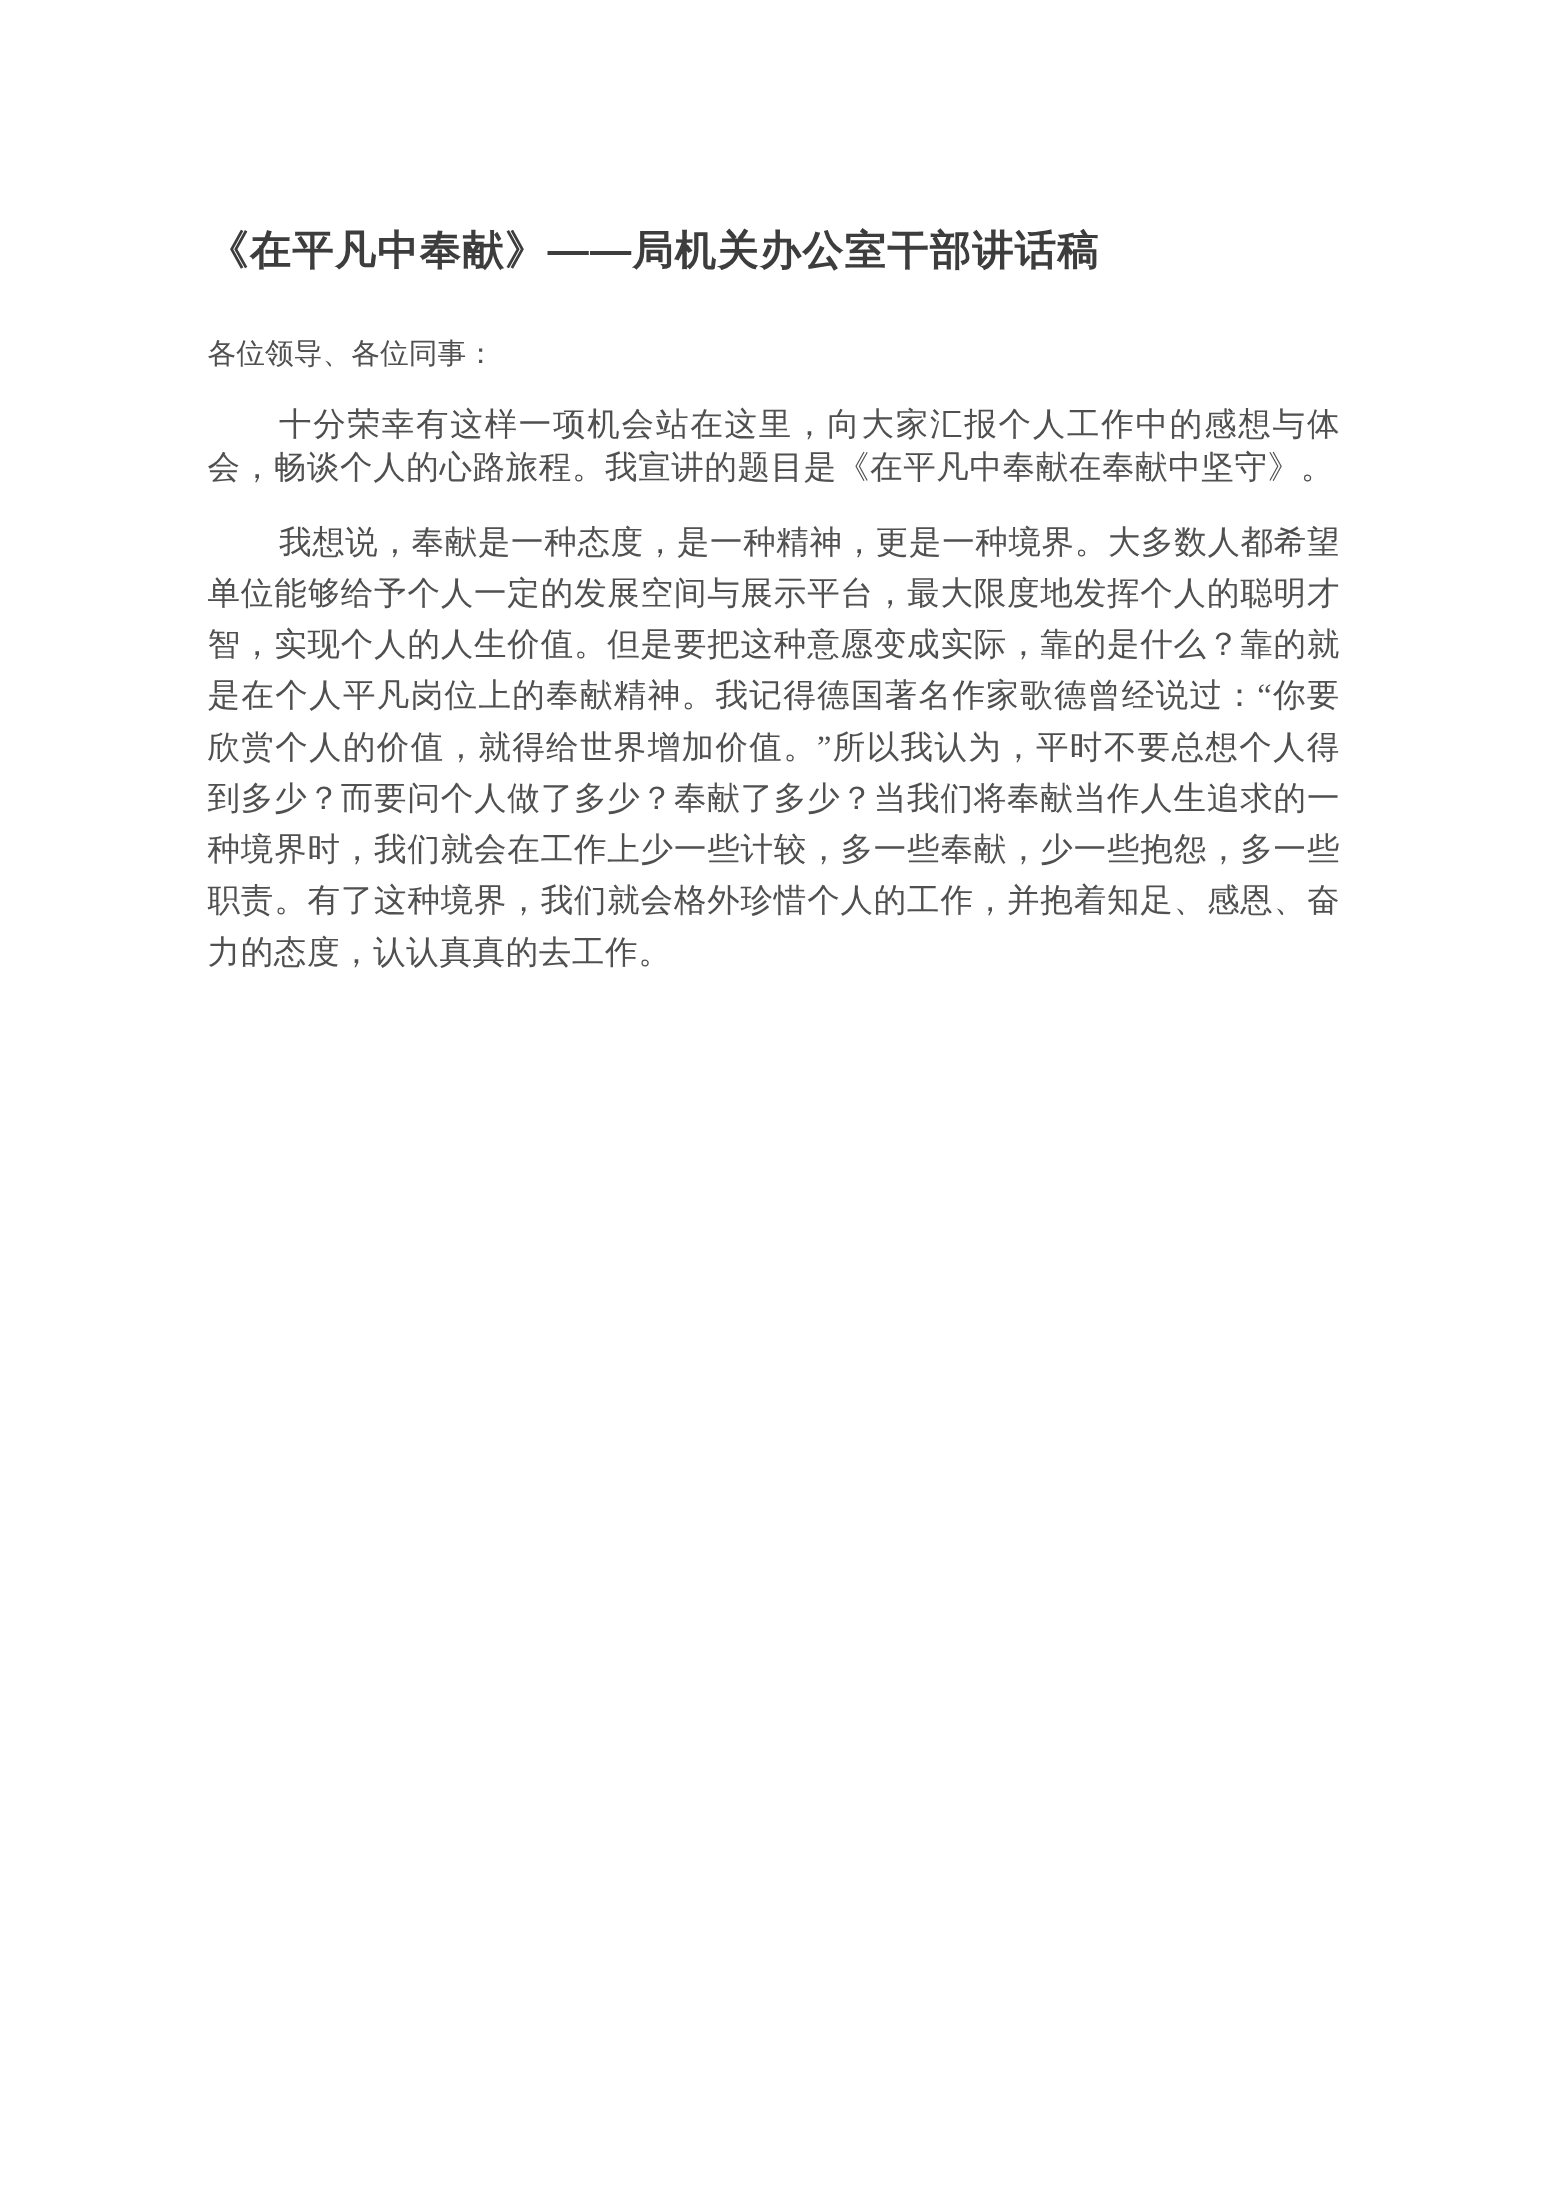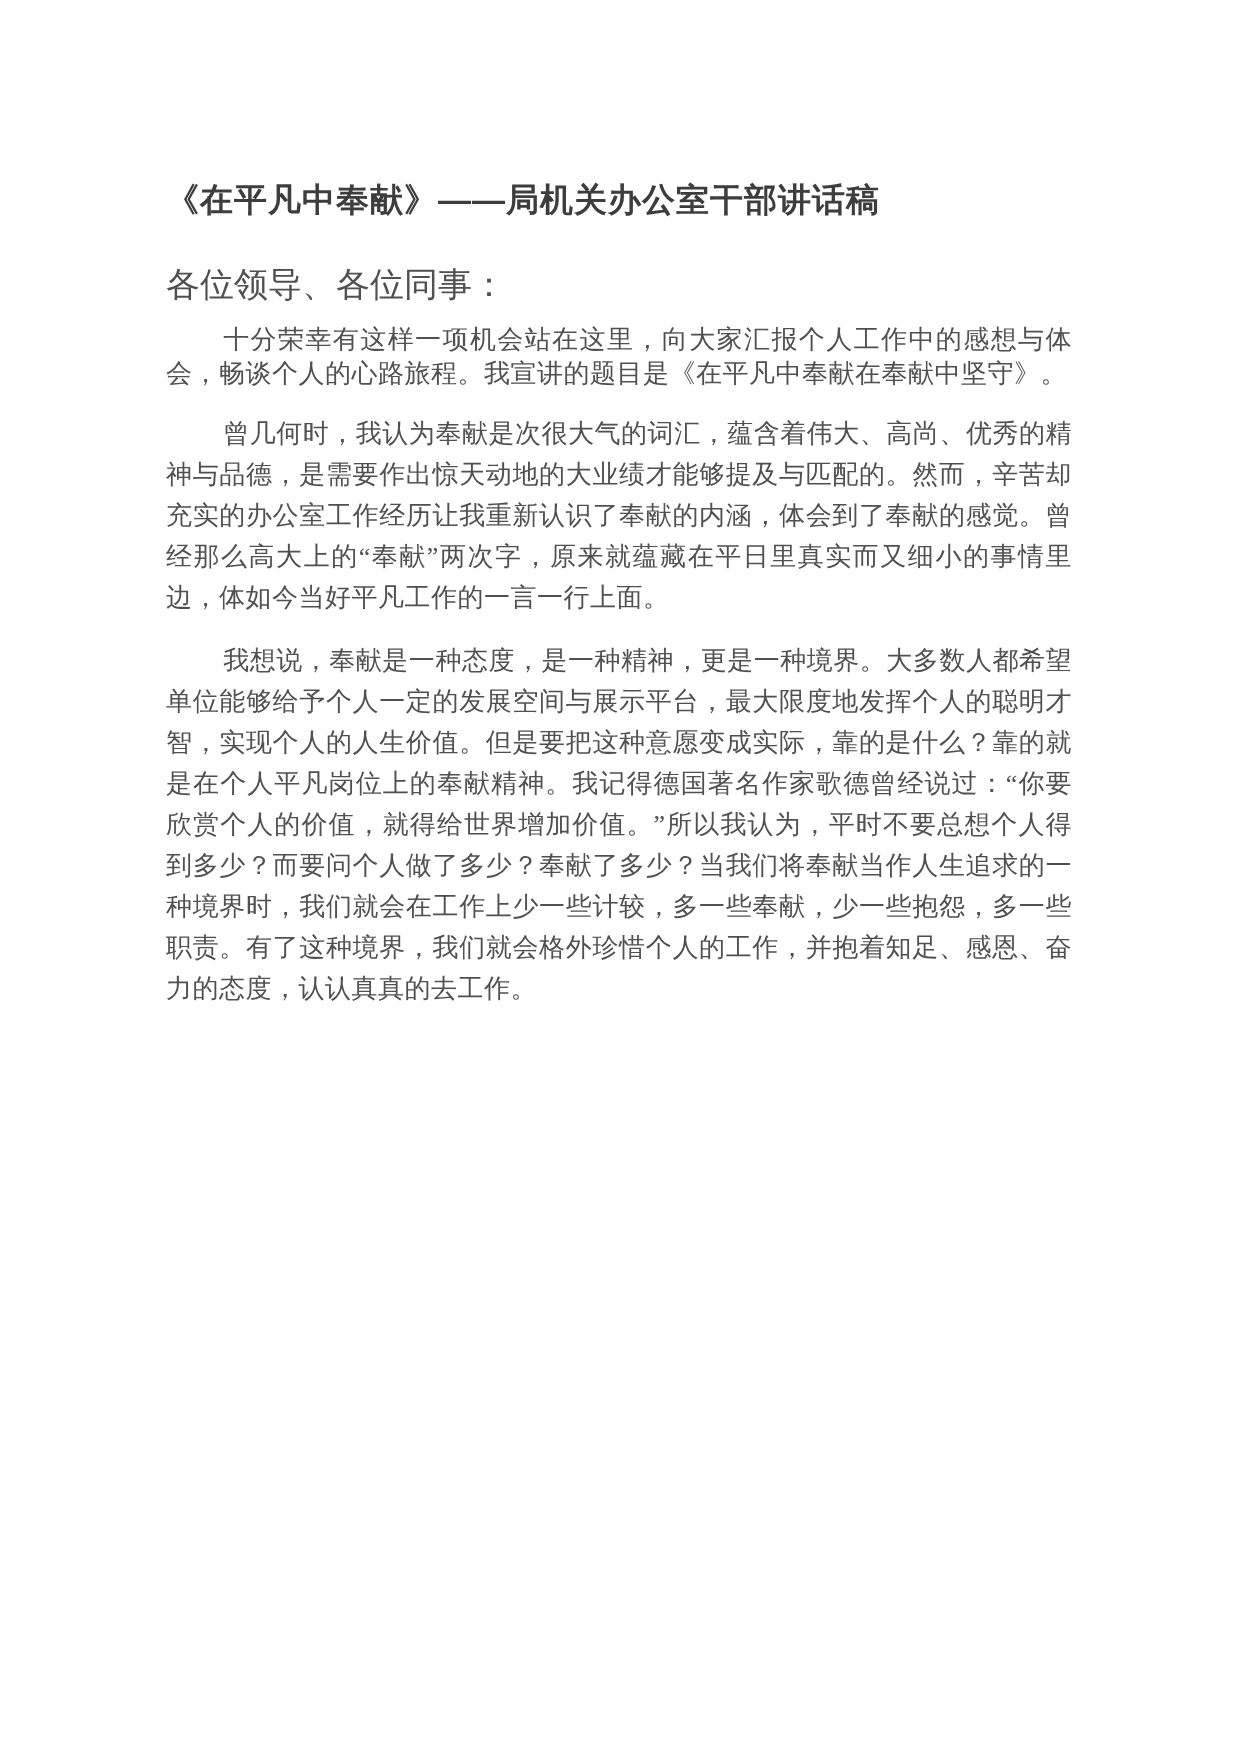--- a/index.html
+++ b/index.html
@@ -25,22 +25,22 @@
     margin: 0 0 44px 0;
     font-family: "Liberation Sans", sans-serif;
     font-weight: bold;
     font-size: 33px;
     line-height: 1.35;
     color: var(--title-color);
     letter-spacing: 1px;
   }
   .salutation {
     margin: 16px 0 6px 0;
-    font-family: Liberation Sans, sans-serif;
-    font-size: 34px;
+    font-family: Liberation Mono, monospace;
+    font-size: 23px;
     line-height: 34px;
     color: var(--body-color);
     text-indent: 0;
   }
   .para {
     margin: 22px 0;
     font-family: "Liberation Serif", serif;
     font-size: 26px;
     line-height: 34px;
     color: var(--body-color);
@@ -55,16 +55,15 @@
 </head>
 <body>
 
 <div class="page">
   <h1 class="doc-title">《在平凡中奉献》——局机关办公室干部讲话稿</h1>
 
   <p class="salutation">各位领导、各位同事：</p>
 
   <div>
       <p class="para">十分荣幸有这样一项机会站在这里，向大家汇报个人工作中的感想与体会，畅谈个人的心路旅程。我宣讲的题目是《在平凡中奉献在奉献中坚守》。</p>
-      <p class="para loose">曾几何时，我认为奉献是次很大气的词汇，蕴含着伟大、高尚、优秀的精神与品德，是需要作出惊天动地的大业绩才能够提及与匹配的。然而，辛苦却充实的办公室工作经历让我重新认识了奉献的内涵，体会到了奉献的感觉。曾经那么高大上的“奉献”两次字，原来就蕴藏在平日里真实而又细小的事情里边，体如今当好平凡工作的一言一行上面。</p>
       <p class="para loose">我想说，奉献是一种态度，是一种精神，更是一种境界。大多数人都希望单位能够给予个人一定的发展空间与展示平台，最大限度地发挥个人的聪明才智，实现个人的人生价值。但是要把这种意愿变成实际，靠的是什么？靠的就是在个人平凡岗位上的奉献精神。我记得德国著名作家歌德曾经说过：“你要欣赏个人的价值，就得给世界增加价值。”所以我认为，平时不要总想个人得到多少？而要问个人做了多少？奉献了多少？当我们将奉献当作人生追求的一种境界时，我们就会在工作上少一些计较，多一些奉献，少一些抱怨，多一些职责。有了这种境界，我们就会格外珍惜个人的工作，并抱着知足、感恩、奋力的态度，认认真真的去工作。</p>
     </div>
 </div>
 
 </body></html>

